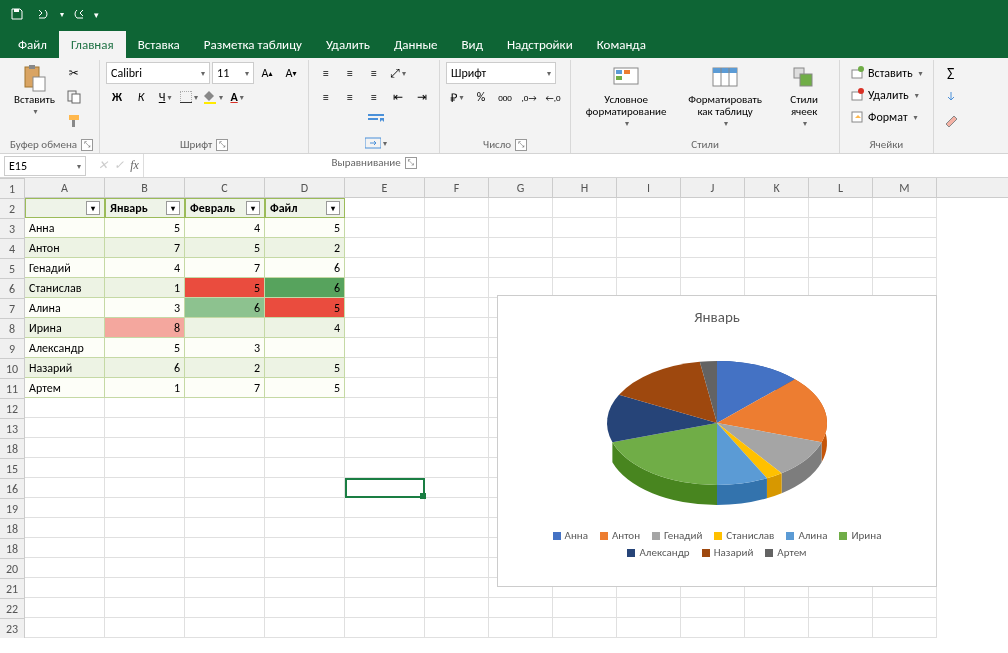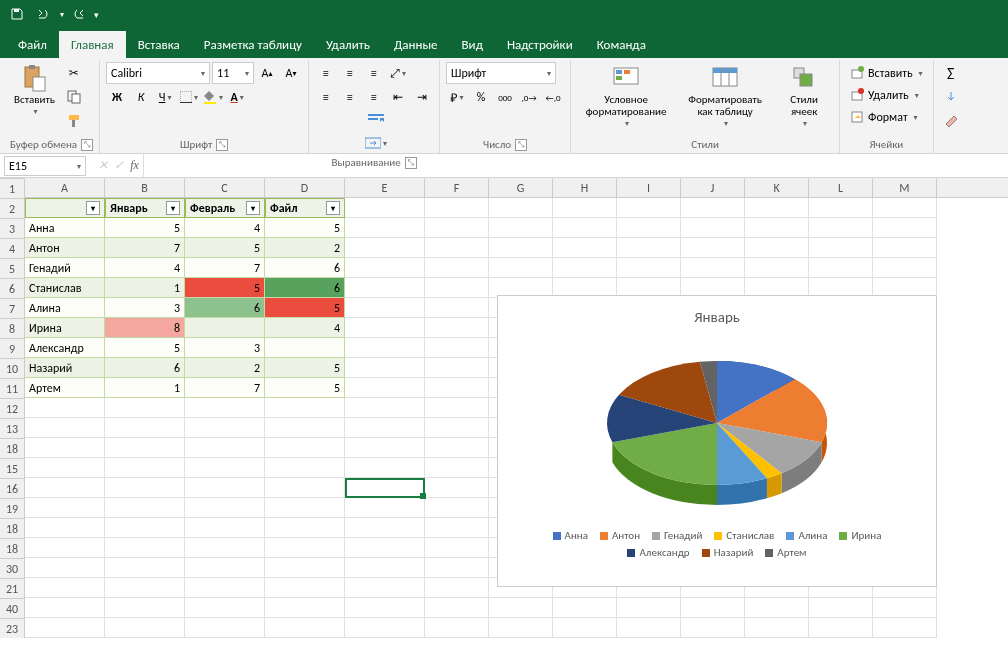--- a/index.html
+++ b/index.html
@@ -379,23 +379,23 @@
         <div class="row-h">10</div>
         <div class="row-h">11</div>
         <div class="row-h">12</div>
         <div class="row-h">13</div>
         <div class="row-h">18</div>
         <div class="row-h">15</div>
         <div class="row-h">16</div>
         <div class="row-h">19</div>
         <div class="row-h">18</div>
         <div class="row-h">18</div>
-        <div class="row-h">30</div>
+        <div class="row-h">20</div>
         <div class="row-h">21</div>
-        <div class="row-h">40</div>
+        <div class="row-h">22</div>
         <div class="row-h">23</div>
       </div>
   </div>
   <div style="flex:1;overflow:hidden">
     <div class="col-headers" id="col-headers">
         <div class="col-h" style="width: 80px;">A</div>
         <div class="col-h" style="width: 80px;">B</div>
         <div class="col-h" style="width: 80px;">C</div>
         <div class="col-h" style="width: 80px;">D</div>
         <div class="col-h" style="width: 80px;">E</div>

